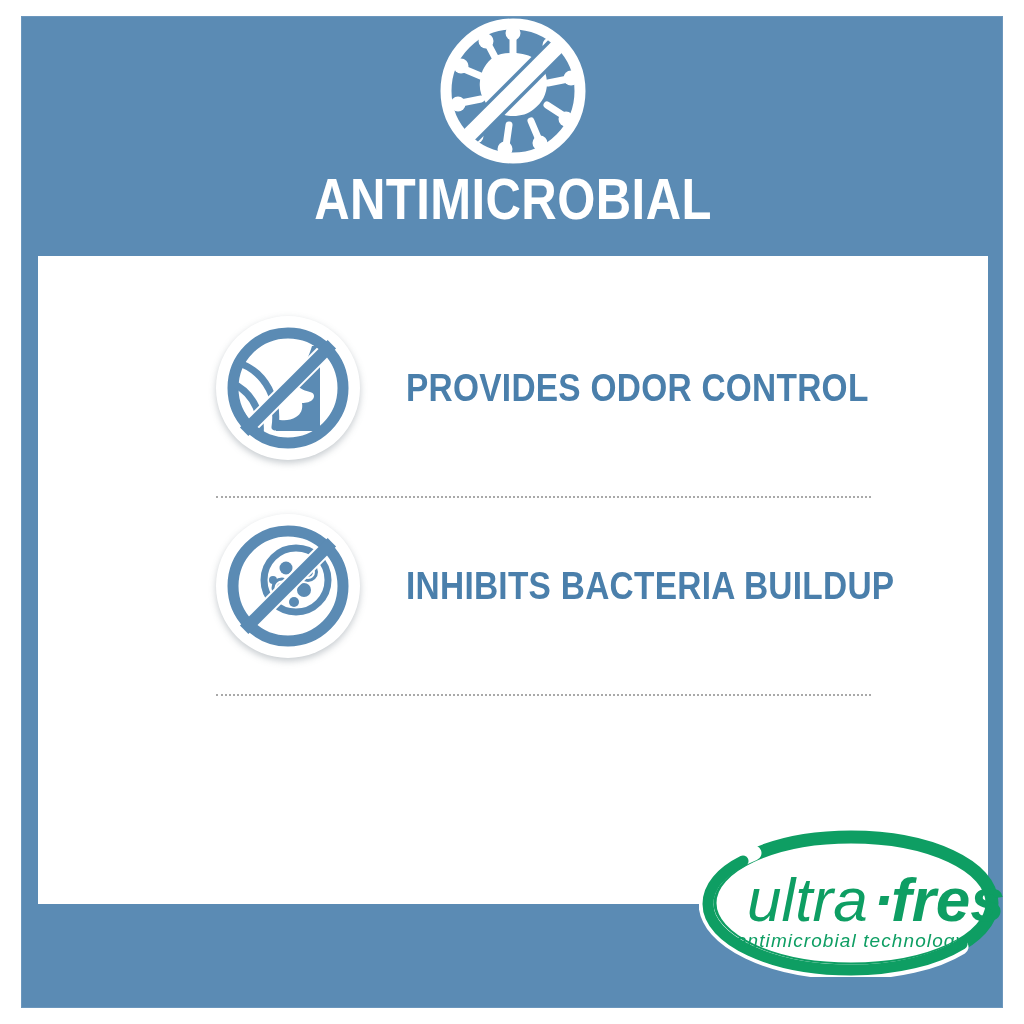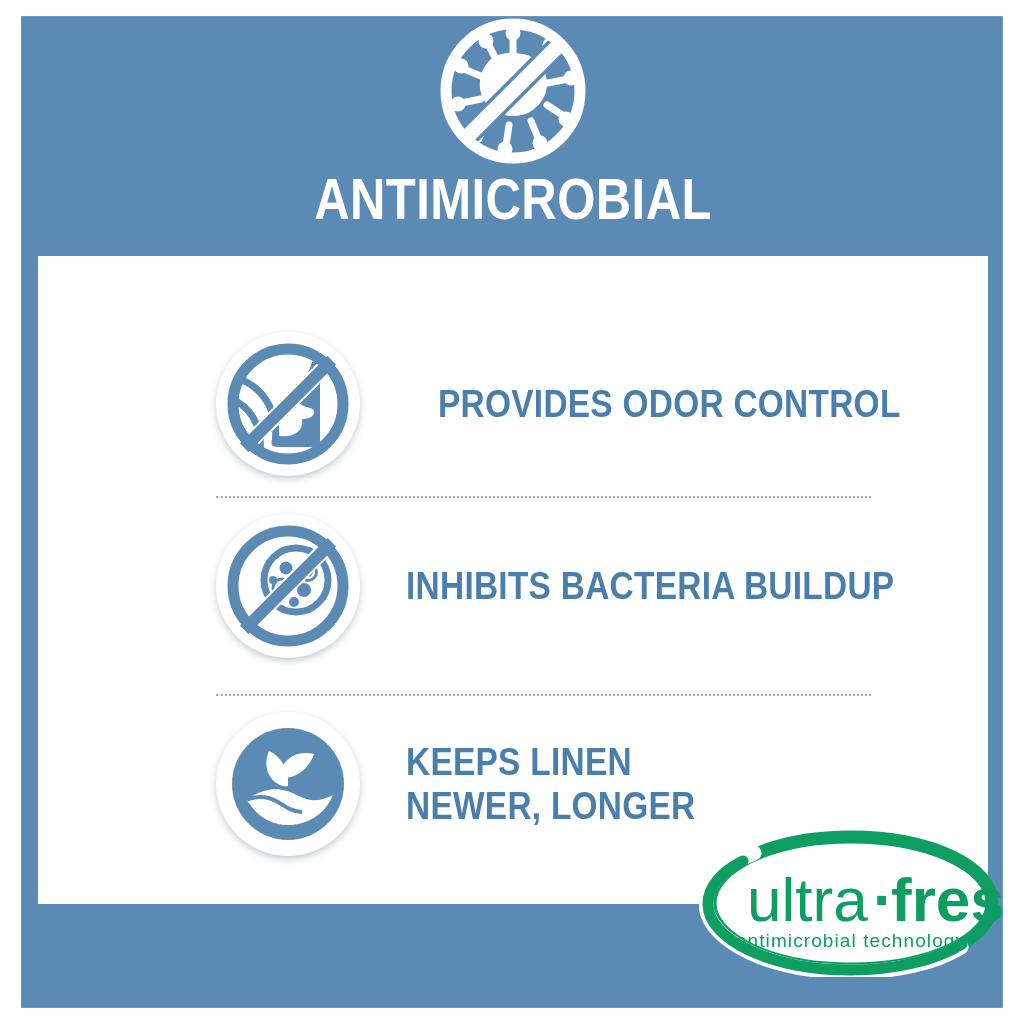--- a/index.html
+++ b/index.html
@@ -81,21 +81,21 @@
   }
 
   
   .feature-row {
     position: absolute;
     left: 0;
     width: 950px;
     display: flex;
     align-items: center;
   }
-  .row-1 { top: 58px;  height: 180px; gap: 32px; }
+  .row-1 { top: 42px;  height: 180px; }
   .row-2 { top: 240px; height: 180px; align-items: center; }
   .row-3 { top: 438px; height: 180px; }
 
   .feature-icon {
     position: relative;
     width: 144px;
     height: 144px;
     margin-left: 178px;
     flex: 0 0 auto;
     border-radius: 50%;
@@ -133,20 +133,21 @@
   .divider-1 { top: 240px; }
   .divider-2 { top: 438px; }
 
   
   .logo {
     position: absolute;
     left: 677px;
     top: 812px;
     width: 305px;
     height: 148px;
+    font-style: italic;
   }
   .logo svg { display: block; width: 100%; height: 100%; }
 </style>
 </head>
 <body>
 
 <div id="stage">
 
   <div class="blue-panel">
 
@@ -294,42 +295,20 @@
             <g transform="rotate(-45 72 72)">
               <rect x="10" y="66" width="124" height="12" fill="#5b8bb4"></rect>
             </g>
           </svg>
         </div>
         <div class="feature-label">INHIBITS BACTERIA BUILDUP</div>
       </div>
 
       <div class="divider divider-2"></div>
 
-      <div class="feature-row row-3">
-        <div class="feature-icon">
-          <svg viewBox="0 0 144 144" xmlns="http://www.w3.org/2000/svg">
-            <circle cx="72" cy="72" r="70" fill="#ffffff"></circle>
-            <circle cx="72" cy="72" r="56" fill="#5b8bb4"></circle>
-
-            <path d="M72 66 c -2 -12 -8 -22 -19 -27 c -5 12 -3 23 6 31 c 4 3 8 5 13 4 z" fill="#ffffff"></path>
-            <path d="M75 65 c 10 -3 19 -11 23 -23 c -13 -3 -24 1 -31 11 c -3 5 -4 10 -3 14 z" fill="#ffffff"></path>
-
-            <path d="M30 88
-                     c 14 -10 28 -13 41 -9
-                     c 9 3 16 8 24 9
-                     c 7 1 14 -1 22 -5
-                     c -6 15 -19 26 -35 29
-                     c -18 4 -36 -3 -46 -17
-                     c -3 -4 -5 -6 -6 -7 z" fill="#ffffff"></path>
-            <path d="M30 88 c 12 -5 22 -4 32 2 c 8 5 15 10 24 10" fill="none" stroke="#5b8bb4" stroke-width="4"></path>
-          </svg>
-        </div>
-        <div class="feature-label">KEEPS LINEN
-NEWER, LONGER</div>
-      </div>
 
     </div>
 
     <div class="logo">
       <svg viewBox="0 0 305 148" xmlns="http://www.w3.org/2000/svg">
         <ellipse cx="152" cy="74" rx="145" ry="63" fill="#ffffff"></ellipse>
 
         <path d="M152 8
                  c 78 0 141 29 141 66
                  c 0 37 -63 66 -141 66

